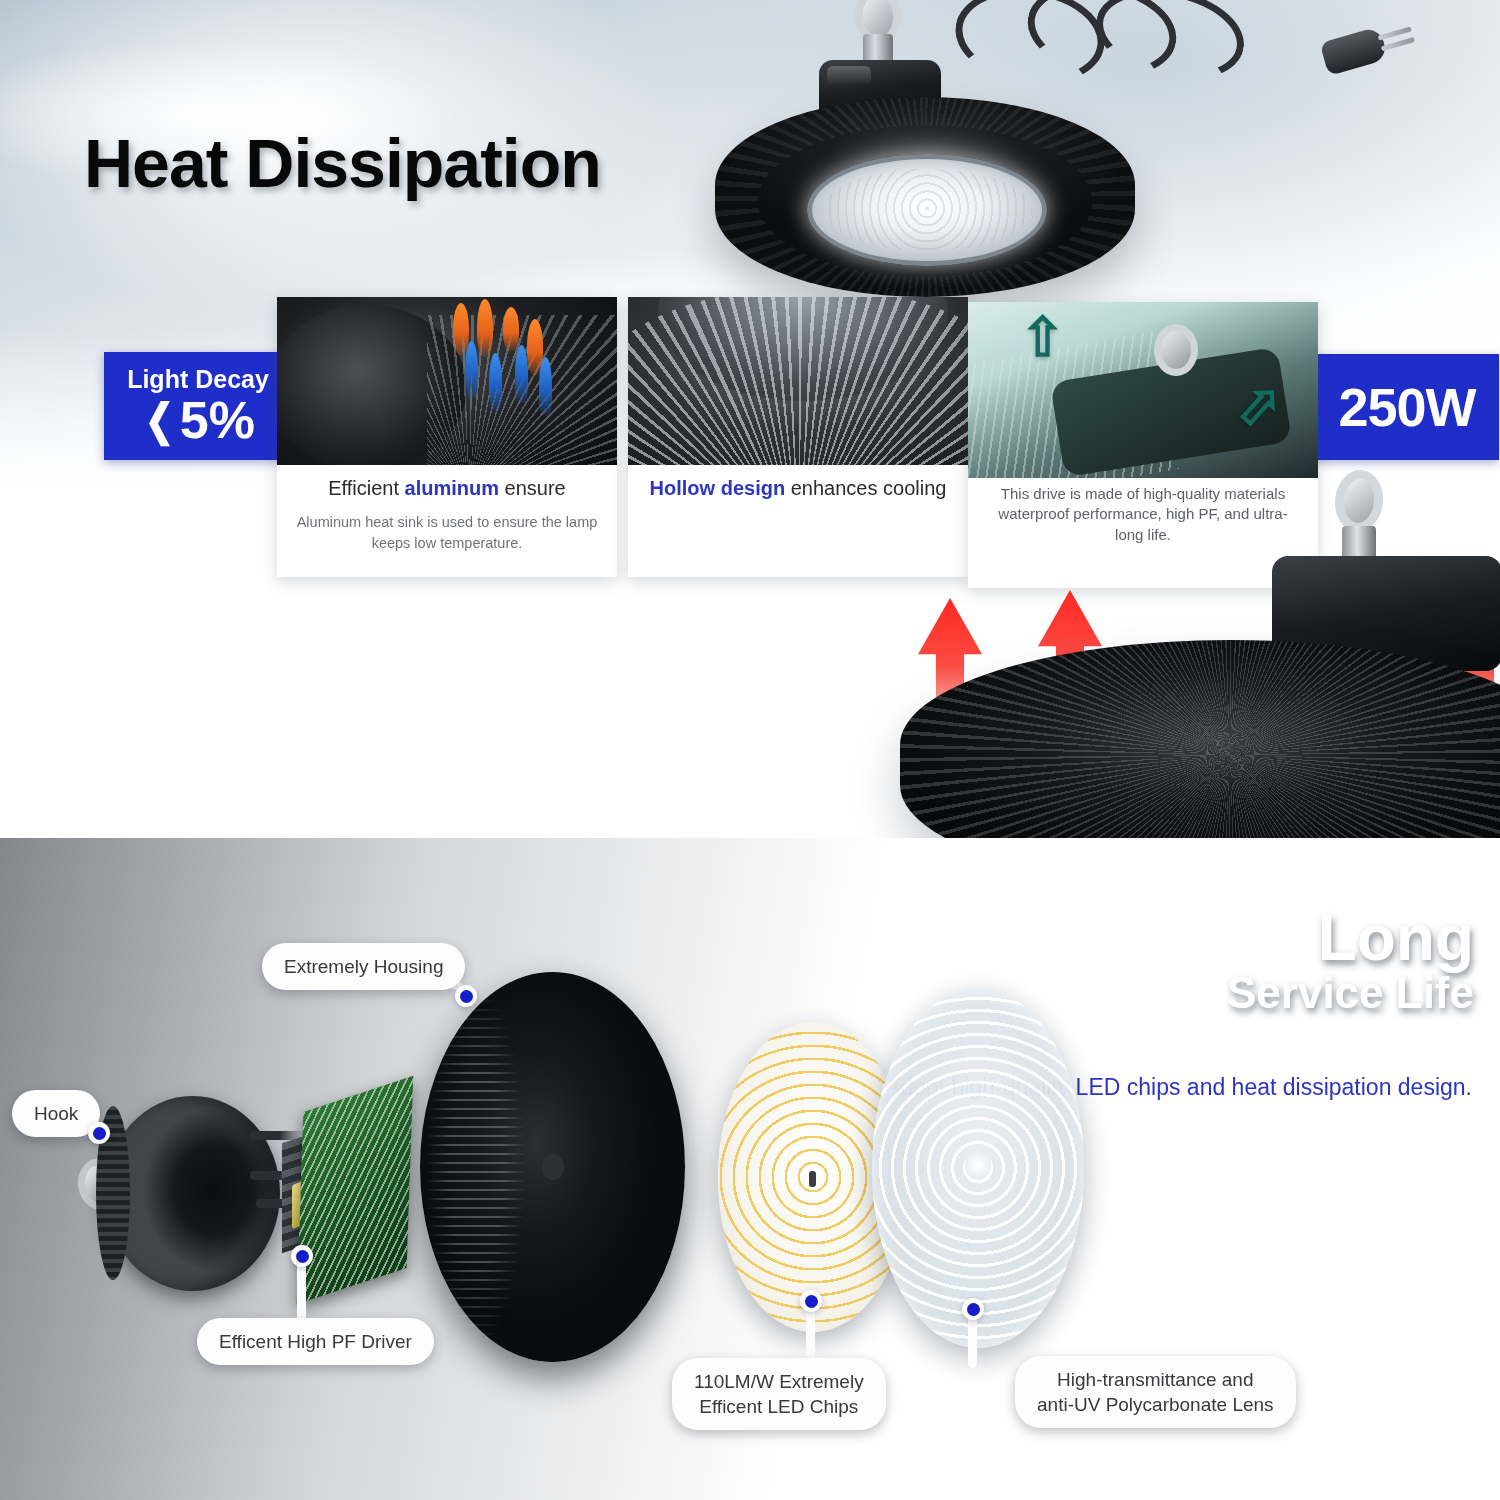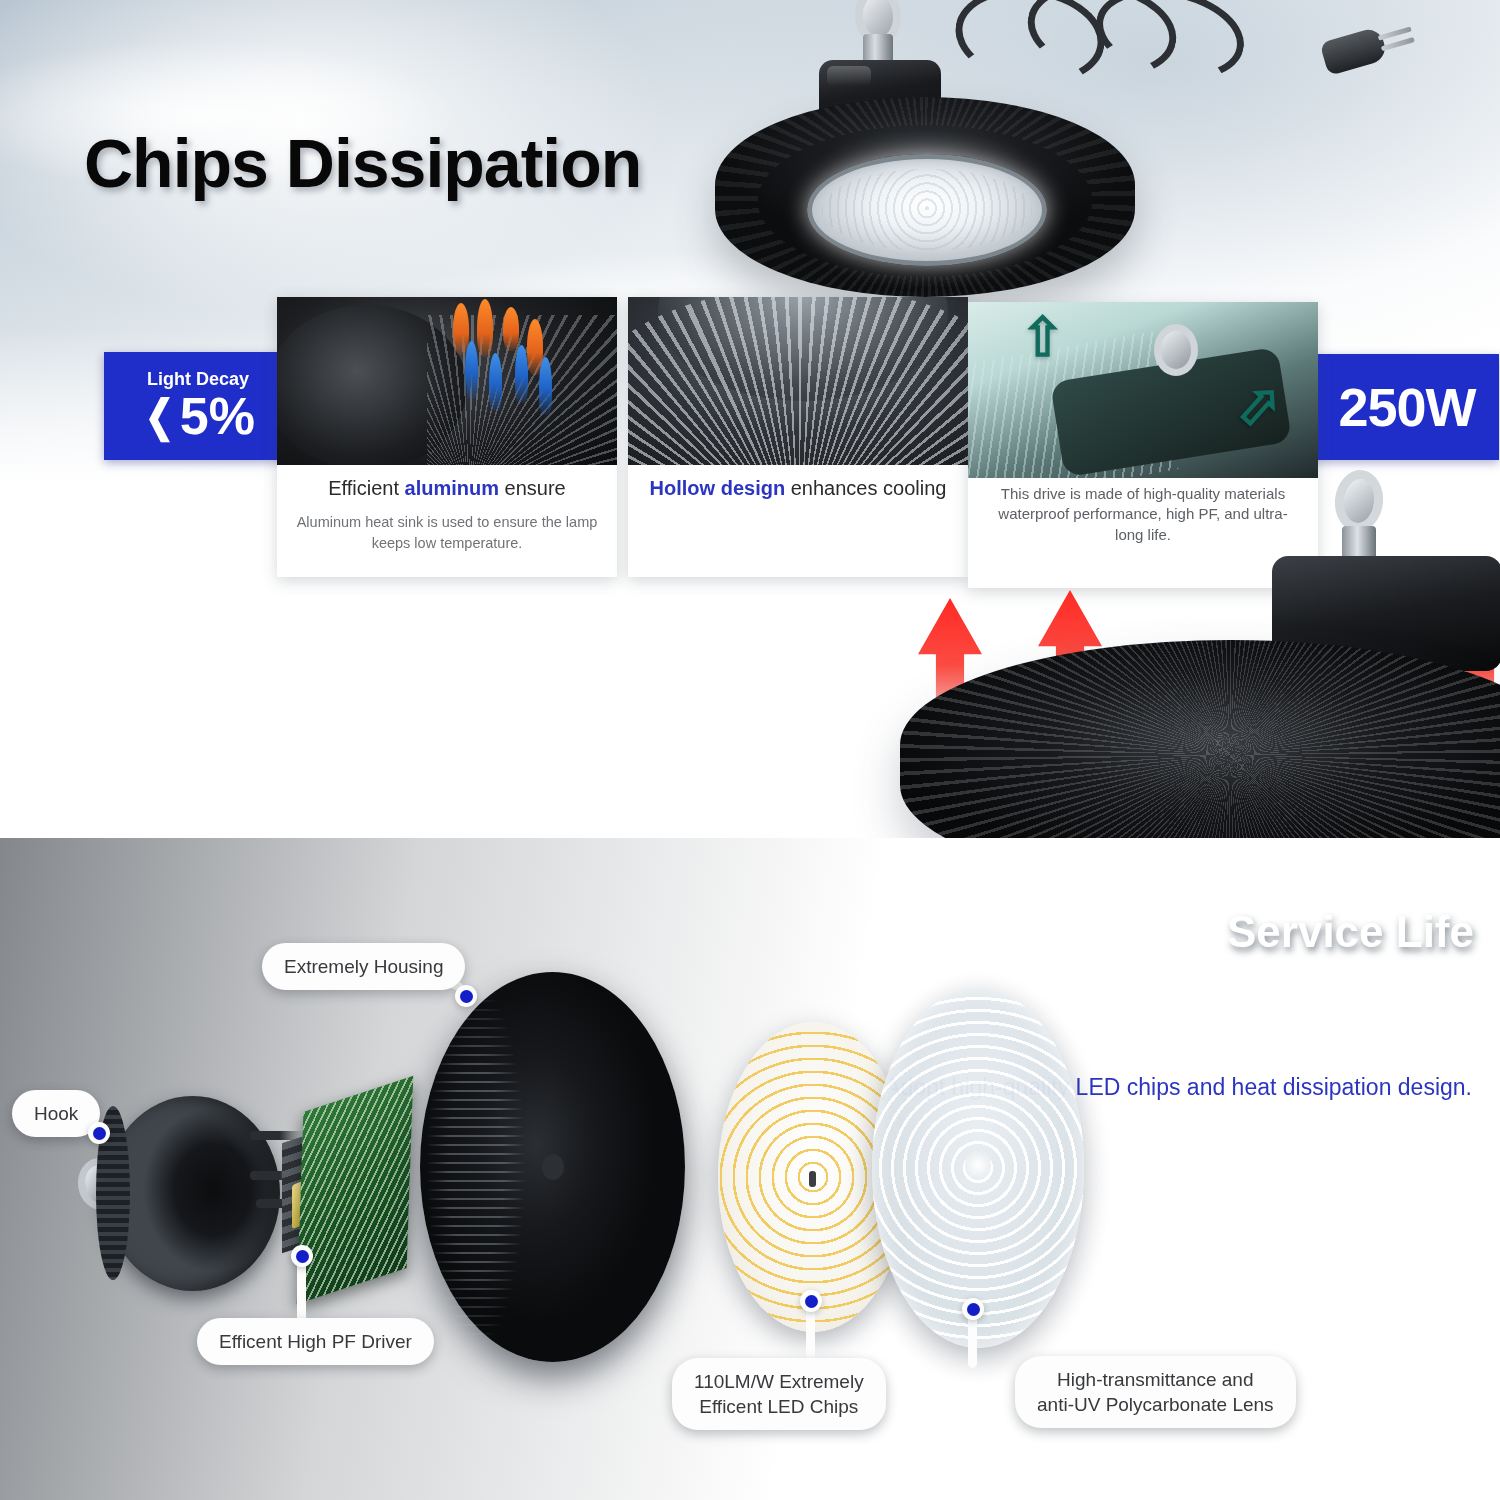--- a/index.html
+++ b/index.html
@@ -111,21 +111,21 @@
   }
   .plug:before{ top:9px; } .plug:after{ top:20px; }
 
   
   .badge-blue{
     position:absolute; background:#1f2ec9; color:#fff;
     display:flex; flex-direction:column; align-items:center; justify-content:center;
     box-shadow:0 3px 9px rgba(20,30,120,.35);
   }
   #light-decay-badge{ left:104px; top:352px; width:188px; height:108px; }
-  #light-decay-badge .bd-top{ font-size:18px; font-weight:bold; line-height:1; margin-bottom:2px;}
+  #light-decay-badge .bd-top{ font-size:25px; font-weight:bold; line-height:1; margin-bottom:2px;}
   #light-decay-badge .bd-big{ font-size:52px; font-weight:bold; line-height:1;
       display:flex; align-items:center; gap:2px; }
   .chev{ font-size:44px; font-weight:bold; transform:scaleX(.8); }
   #wattage-badge{ left:1303px; top:354px; width:196px; height:106px; }
   #wattage-badge .bd-big{ font-size:54px; font-weight:bold; letter-spacing:-1px;margin-left:12px; }
 
   
   .fcard{
     position:absolute; background:#fff; overflow:hidden;
     box-shadow:0 4px 14px rgba(60,72,88,.22);
@@ -369,21 +369,21 @@
 </style>
 </head>
 <body>
 
 <section id="top-section">
 
   <div class="top-bg"></div>
   <div class="haze-streak" style="left:-60px; top:40px; width:520px; height:150px;"></div>
   <div class="haze-streak" style="left:380px; top:250px; width:620px; height:120px;"></div>
 
-  <h1 class="h1-heat">Chips Dissipation</h1>
+  <h1 class="h1-heat">Heat Dissipation</h1>
 
   <div class="hero-lamp">
     <div class="lamp-ring"></div>
     <div class="lamp-stem"></div>
     <div class="lamp-top"></div>
     <div class="lamp-body"></div>
     <div class="lamp-rim"></div>
     <div class="lamp-lens"></div>
     <div class="cord" style="left:160px; top:6px; width:150px; height:96px; transform:rotate(8deg);"></div>
     <div class="cord" style="left:232px; top:2px; width:150px; height:92px; transform:rotate(10deg);"></div>
@@ -454,20 +454,21 @@
     <div class="disc-fins"></div>
   </div>
 
 </section>
 
 <section id="bottom-section">
   <div class="bot-vignette"></div>
 </section>
 
 <h2 class="h1-long">
+  <span>Long</span>
   <span class="l2">Service Life</span>
 </h2>
 <p class="long-sub">Adopt high-quality LED chips and heat dissipation design.</p>
 
 <div class="p-hook-ring"></div>
 <div class="p-cap"></div>
 <div class="p-pins">
   <i style="left:0; top:6px;"></i>
     <i style="left:6px; top:34px;"></i>
     <i style="left:0; top:-34px;"></i>

